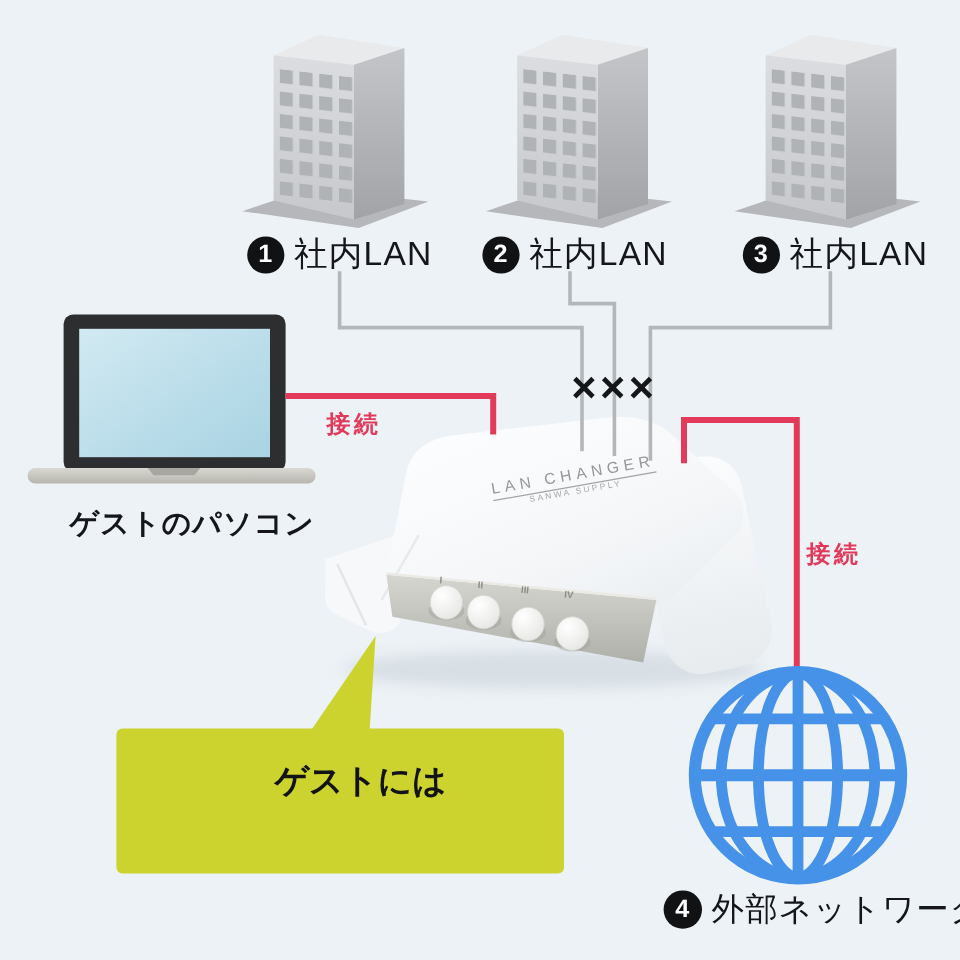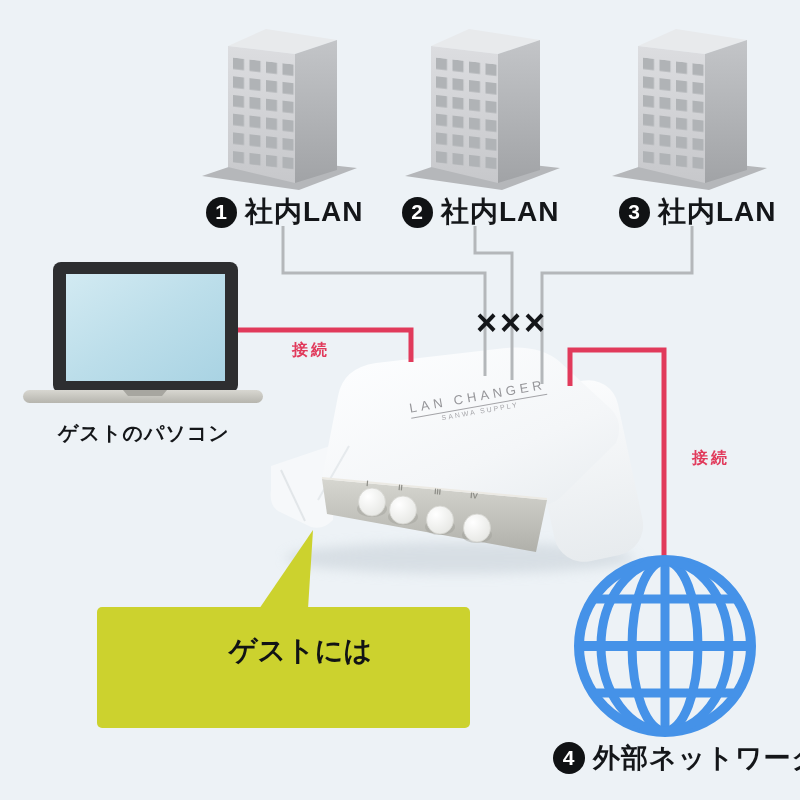--- a/index.html
+++ b/index.html
@@ -10,23 +10,23 @@
     color:#141619;
   }
   #scene{position:absolute;left:0;top:0;}
   .overlay{position:absolute;white-space:nowrap;}
   .label-row{display:flex;align-items:center;gap:8px;font-weight:700;font-size:28px;letter-spacing:1px;}
   .badge{
     width:31px;height:31px;border-radius:50%;background:#101214;color:#ffffff;
     display:flex;align-items:center;justify-content:center;
     font-size:21px;font-weight:700;flex:0 0 auto;
   }
-  .jp-label{font-weight:700;}
-  .guest-label{font-size:20px;font-weight:700;letter-spacing:1px;font-family:Liberation Mono, monospace;}
-  .connect-label{font-size:16px;font-weight:700;letter-spacing:3px;color:#e13a5b;margin-left:20px;}
+  .jp-label{font-weight:400;}
+  .guest-label{font-size:24px;font-weight:700;letter-spacing:1px;font-family:Liberation Mono, monospace;}
+  .connect-label{font-size:20px;font-weight:700;letter-spacing:3px;color:#e13a5b;}
   .xmarks{
     width:100px;text-align:center;font-size:36px;font-weight:700;
     letter-spacing:3px;color:#141619;line-height:36px;
   }
   .callout-text{left:97px;top:629px;width:407px;text-align:center;
     font-size:28px;font-weight:700;line-height:44px;color:#111315;}
   .brand-block{
     left:402px;top:400px;width:150px;text-align:center;
     transform:rotate(-10deg);transform-origin:left top;
   }

